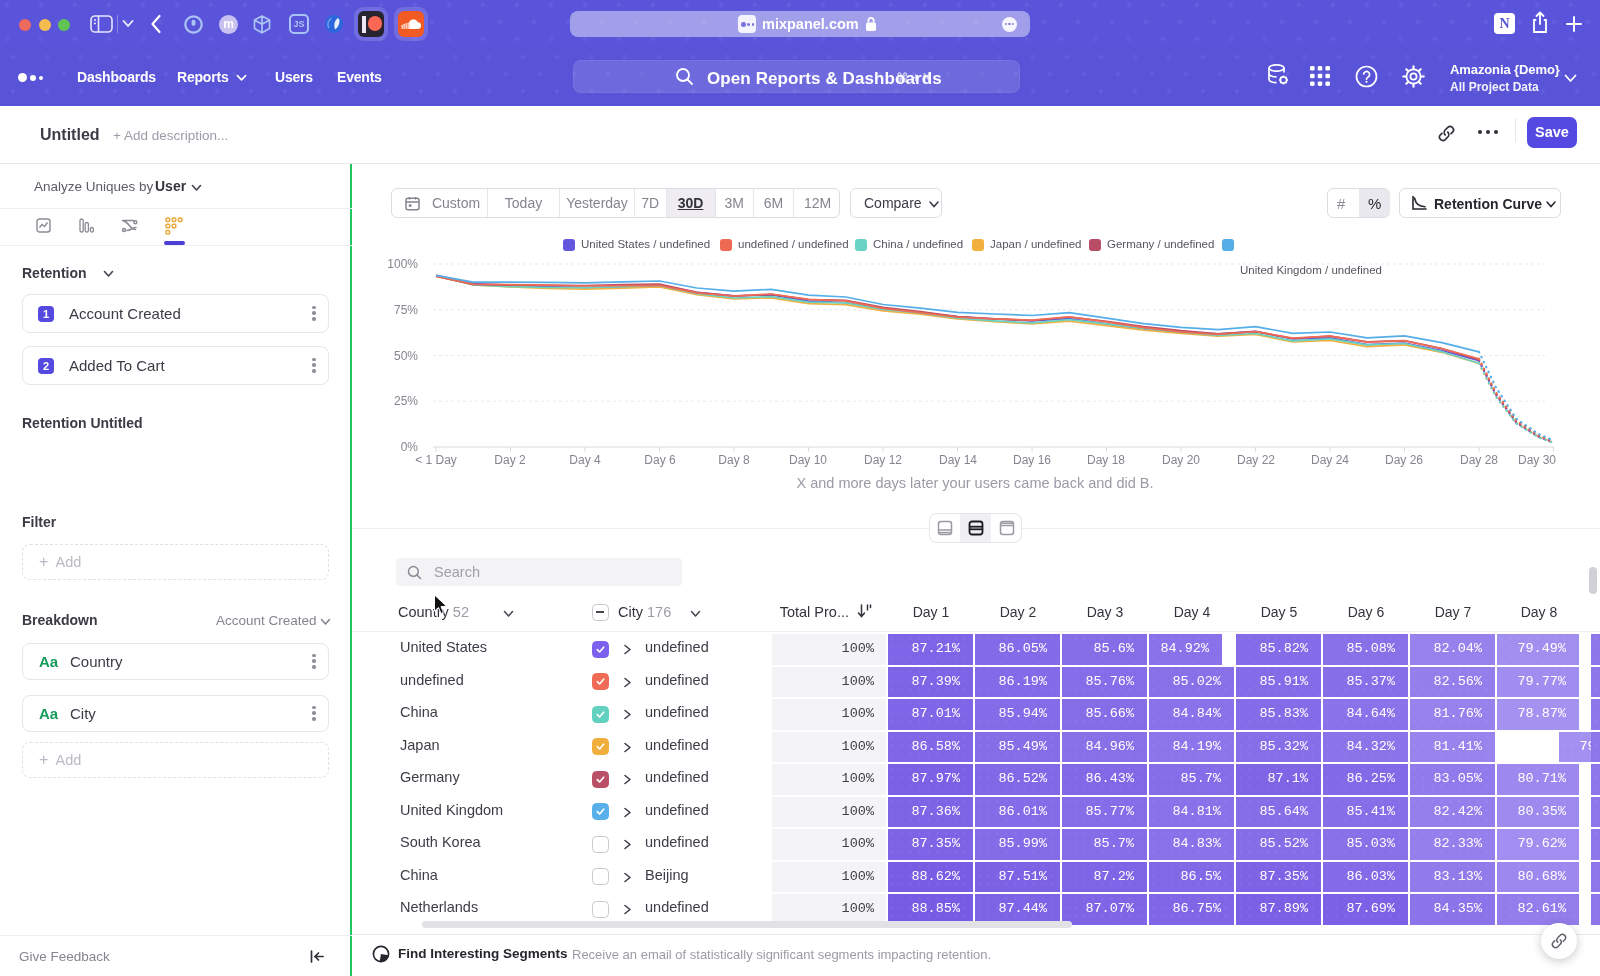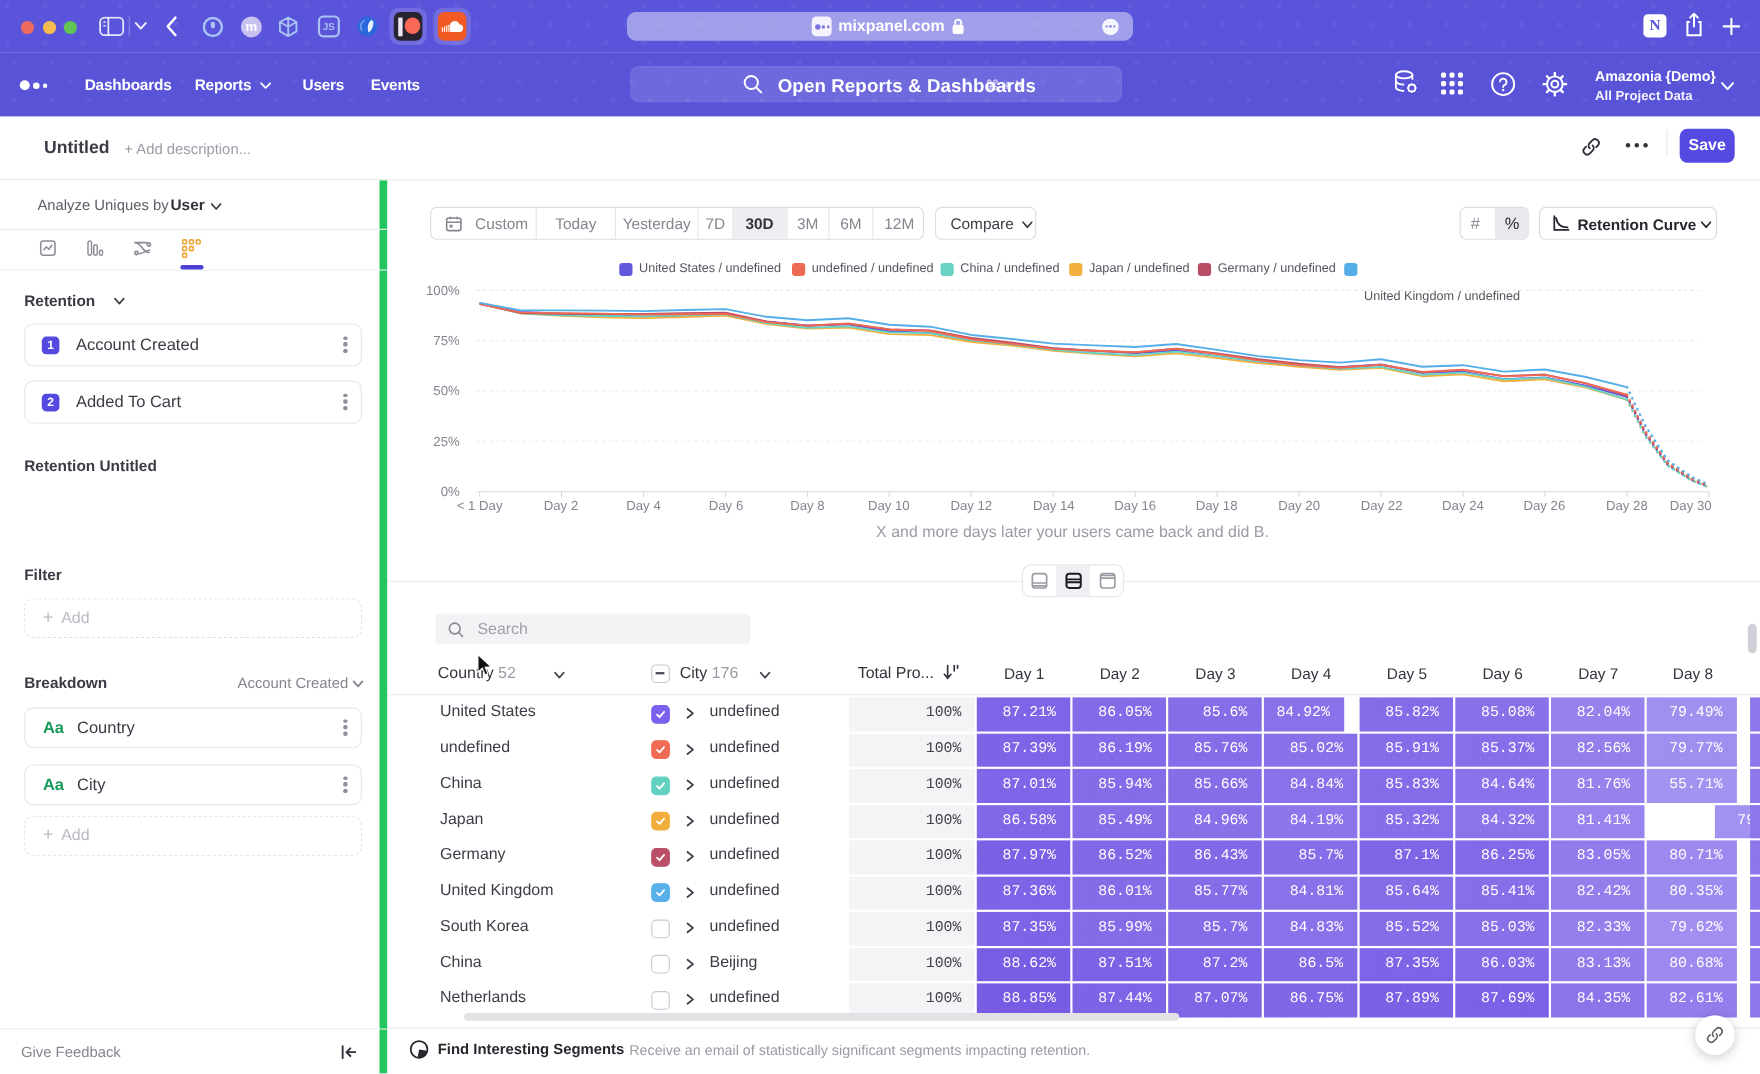--- a/index.html
+++ b/index.html
@@ -3,21 +3,21 @@
 <style>
 * { margin:0; padding:0; box-sizing:border-box; }
 html,body { width:1600px; height:976px; overflow:hidden; }
 body { font-family:"Liberation Sans",sans-serif; color:#33343d; background:#fff; position:relative; }
 .abs { position:absolute; }
 .chrome { position:absolute; left:0; top:0; width:1600px; height:48px; background:#5a54da; background-image:radial-gradient(rgba(255,255,255,.05) 1.8px, transparent 2.8px),radial-gradient(rgba(255,255,255,.05) 1.8px, transparent 2.8px); background-size:34px 34px; background-position:7px 5px,24px 22px; }
 .appbar { position:absolute; left:0; top:48px; width:1600px; height:58px; background:#5953d8; background-image:radial-gradient(rgba(255,255,255,.05) 1.8px, transparent 2.8px),radial-gradient(rgba(255,255,255,.05) 1.8px, transparent 2.8px); background-size:34px 34px; background-position:13px 9px,30px 26px; }
 .tl { position:absolute; top:18.5px; width:12px; height:12px; border-radius:50%; }
 .navitem { position:absolute; top:69px; color:#fff; font-size:14px; font-weight:700; letter-spacing:-.2px; }
 .pagehead { position:absolute; left:0; top:106px; width:1600px; height:58px; background:#fff; border-bottom:1px solid #e9e9ed; }
-.sidebar { position:absolute; left:0; top:164px; width:352px; height:812px; background:#fff; border-right:7px solid #22c55e; z-index:5; }
+.sidebar { position:absolute; left:0; top:164px; width:352px; height:812px; background:#fff; border-right:2px solid #22c55e; z-index:5; }
 .scard { position:absolute; left:22px; width:307px; background:#fff; border:1px solid #e6e6ec; border-radius:8px; }
 .badge { position:absolute; left:15px; top:11px; width:16px; height:16px; background:#544ae0; border-radius:4px; color:#fff; font-size:11px; font-weight:700; text-align:center; line-height:16px; }
 .kebab { position:absolute; right:12px; top:50%; margin-top:-8px; width:4px; height:16px; }
 .kebab i { display:block; width:3.4px; height:3.4px; border-radius:50%; background:#8e8f99; margin:0 auto 2.6px; }
 .dashadd { position:absolute; left:22px; width:307px; height:36px; border:1.5px dashed #e0e0e8; border-radius:8px; color:#b9bac3; font-size:14.5px; line-height:33px; padding-left:16px; }
 .seclabel { position:absolute; left:22px; font-size:14px; font-weight:700; color:#3a3b45; }
 .toolbtn { position:absolute; top:188px; height:30px; border:1px solid #dcdce2; border-radius:6px; background:#fff; }
 .segitem { position:absolute; top:0; height:28px; line-height:28px; text-align:center; font-size:14px; color:#84858f; border-left:1px solid #e5e5ea; }
 .dayhdr { position:absolute; top:604px; width:80px; text-align:center; font-size:14px; color:#33343d; }
 .rowlabel { position:absolute; left:400px; font-size:14.5px; color:#3c3d47; }
@@ -280,21 +280,21 @@
 <div class="toolbtn" style="left:391px;width:449px;">
   <svg class="abs" style="left:13px;top:7px;" width="15" height="15" viewBox="0 0 15 15" fill="none" stroke="#84858f" stroke-width="1.5">
     <rect x="1" y="2.2" width="13" height="11.5" rx="2"></rect>
       <path d="M1 6 H14 M4.5 1 v2.4 M10.5 1 v2.4"></path>
       <rect x="3.8" y="8.3" width="2.6" height="2.6" fill="#84858f" stroke="none"></rect>
   </svg>
   <div class="segitem" style="left:33px;width:62px;border-left:none;">Custom</div>
   <div class="segitem" style="left:95px;width:72px;">Today</div>
   <div class="segitem" style="left:167px;width:75px;">Yesterday</div>
   <div class="segitem" style="left:242px;width:31.5px;">7D</div>
-  <div class="segitem" style="left:273.5px;width:49px;background:#efedf2;color:#32333c;font-weight:700;">30D</div>
+  <div class="segitem" style="left:273.5px;width:49px;background:#efedf2;color:#32333c;font-weight:700;text-decoration:underline;">30D</div>
   <div class="segitem" style="left:322.5px;width:38.5px;">3M</div>
   <div class="segitem" style="left:361px;width:40px;">6M</div>
   <div class="segitem" style="left:401px;width:48px;">12M</div>
 </div>
 <div class="toolbtn" style="left:850px;width:92px;">
   <span class="abs" style="left:13px;top:6px;font-size:14px;color:#3a3b45;font-weight:500;">Compare</span>
   <svg class="abs" style="left:78px;top:12px;" width="10" height="7" viewBox="0 0 10 7">
       <path d="M1 1 L5 5.5 L9 1" stroke="#3a3b45" stroke-width="1.5" fill="none" stroke-linecap="round"></path>
     </svg>
 </div>
@@ -494,21 +494,21 @@
     </svg></div>
 <div class="citylabel" style="top:704.25px;">undefined</div>
 <div class="totcell" style="top:699px;">100%</div>
 <div class="pcell" style="left:887.5px;top:699px;width:85.5px;background-color:rgb(127,101,231)">87.01%</div>
 <div class="pcell" style="left:975px;top:699px;width:85px;background-color:rgb(132,107,232)">85.94%</div>
 <div class="pcell" style="left:1062px;top:699px;width:85px;background-color:rgb(133,109,232)">85.66%</div>
 <div class="pcell" style="left:1149px;top:699px;width:85px;background-color:rgb(137,113,233)">84.84%</div>
 <div class="pcell" style="left:1236px;top:699px;width:85px;background-color:rgb(132,108,232)">85.83%</div>
 <div class="pcell" style="left:1323px;top:699px;width:85px;background-color:rgb(138,114,234)">84.64%</div>
 <div class="pcell" style="left:1410px;top:699px;width:85px;background-color:rgb(151,130,237)">81.76%</div>
-<div class="pcell" style="left:1497px;top:699px;width:82px;background-color:rgb(164,146,241)">55.71%</div>
+<div class="pcell" style="left:1497px;top:699px;width:82px;background-color:rgb(164,146,241)">78.87%</div>
 <div class="pcell" style="left:1591px;top:699px;width:9px;background-color:rgb(141,118,234)"></div>
 <div class="rowlabel" style="top:736.75px;">Japan</div>
 <div class="cb" style="top:738.25px;background:#f2ae3c;border-color:#f2ae3c">
     <svg width="11" height="11" viewBox="0 0 12 12">
       <path d="M2.5 6.2 L5 8.7 L9.5 3.5" stroke="#fff" stroke-width="1.8" fill="none" stroke-linecap="round" stroke-linejoin="round"></path>
     </svg>
   </div>
 <div class="rowchev" style="top:739.75px;"><svg width="9" height="13" viewBox="0 0 9 13">
       <path d="M2 2.5 L7 6.5 L2 10.5" stroke="#3c3d47" stroke-width="1.6" fill="none" stroke-linecap="round" stroke-linejoin="round"></path>
     </svg></div>

